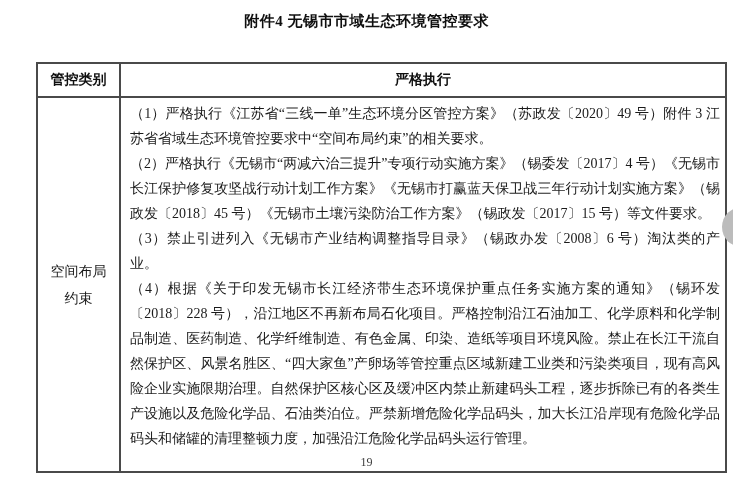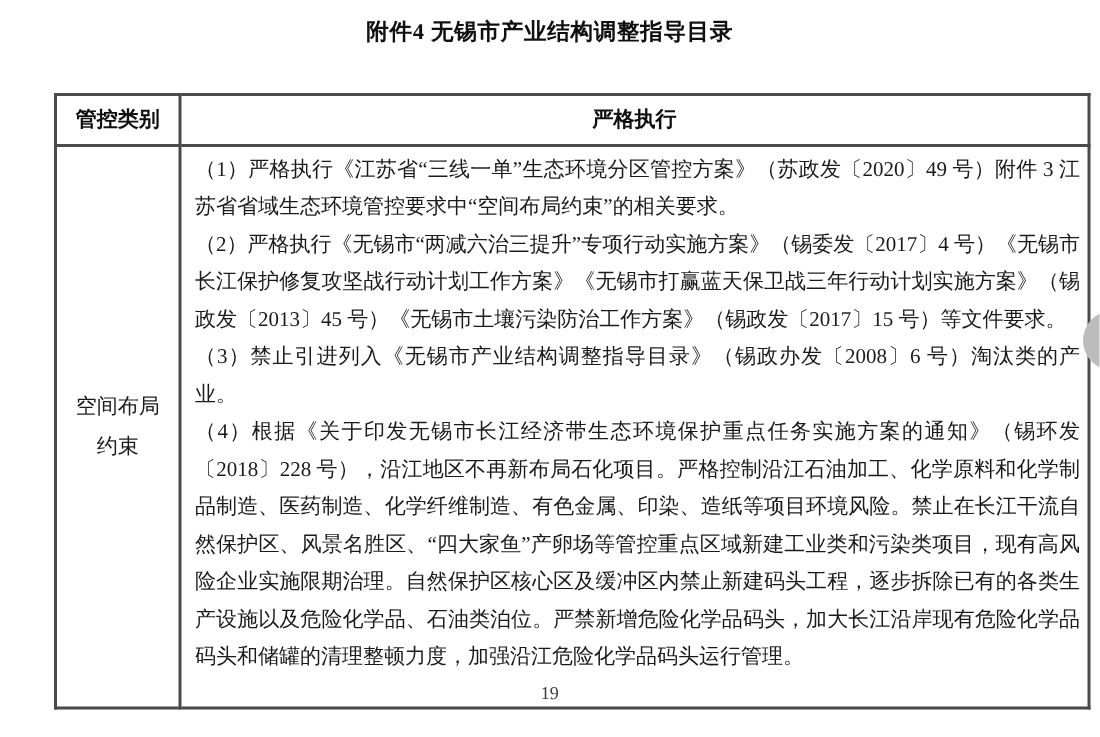--- a/index.html
+++ b/index.html
@@ -75,35 +75,35 @@
     top: 207px;
     width: 40px;
     height: 40px;
     border-radius: 50%;
     background: #bcbcbc;
   }
 </style>
 </head>
 <body>
 
-<h1 class="doc-title">附件4 无锡市产业结构调整指导目录</h1>
+<h1 class="doc-title">附件4 无锡市市域生态环境管控要求</h1>
 
 <table class="control-table">
   <thead>
     <tr>
       <th class="col-category">管控类别</th>
       <th class="col-requirement">严格执行</th>
     </tr>
   </thead>
   <tbody>
     <tr>
       <td class="cell-category">空间布局约束</td>
       <td class="cell-requirements">
         <p>（1）严格执行《江苏省“三线一单”生态环境分区管控方案》（苏政发〔2020〕49 号）附件 3 江苏省省域生态环境管控要求中“空间布局约束”的相关要求。</p>
-        <p>（2）严格执行《无锡市“两减六治三提升”专项行动实施方案》（锡委发〔2017〕4 号）《无锡市长江保护修复攻坚战行动计划工作方案》《无锡市打赢蓝天保卫战三年行动计划实施方案》（锡政发〔2013〕45 号）《无锡市土壤污染防治工作方案》（锡政发〔2017〕15 号）等文件要求。</p>
+        <p>（2）严格执行《无锡市“两减六治三提升”专项行动实施方案》（锡委发〔2017〕4 号）《无锡市长江保护修复攻坚战行动计划工作方案》《无锡市打赢蓝天保卫战三年行动计划实施方案》（锡政发〔2018〕45 号）《无锡市土壤污染防治工作方案》（锡政发〔2017〕15 号）等文件要求。</p>
         <p>（3）禁止引进列入《无锡市产业结构调整指导目录》（锡政办发〔2008〕6 号）淘汰类的产业。</p>
         <p>（4）根据《关于印发无锡市长江经济带生态环境保护重点任务实施方案的通知》（锡环发〔2018〕228 号），沿江地区不再新布局石化项目。严格控制沿江石油加工、化学原料和化学制品制造、医药制造、化学纤维制造、有色金属、印染、造纸等项目环境风险。禁止在长江干流自然保护区、风景名胜区、“四大家鱼”产卵场等管控重点区域新建工业类和污染类项目，现有高风险企业实施限期治理。自然保护区核心区及缓冲区内禁止新建码头工程，逐步拆除已有的各类生产设施以及危险化学品、石油类泊位。严禁新增危险化学品码头，加大长江沿岸现有危险化学品码头和储罐的清理整顿力度，加强沿江危险化学品码头运行管理。</p>
       </td>
     </tr>
   </tbody>
 </table>
 
 <div class="page-number">19</div>
 
 <div class="floating-button"></div>

